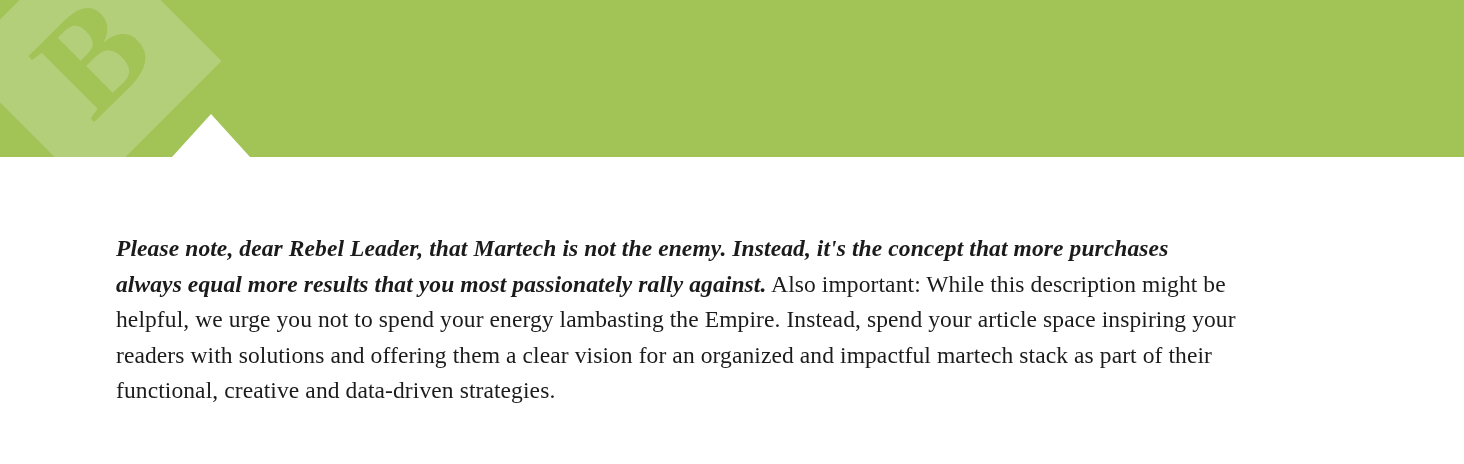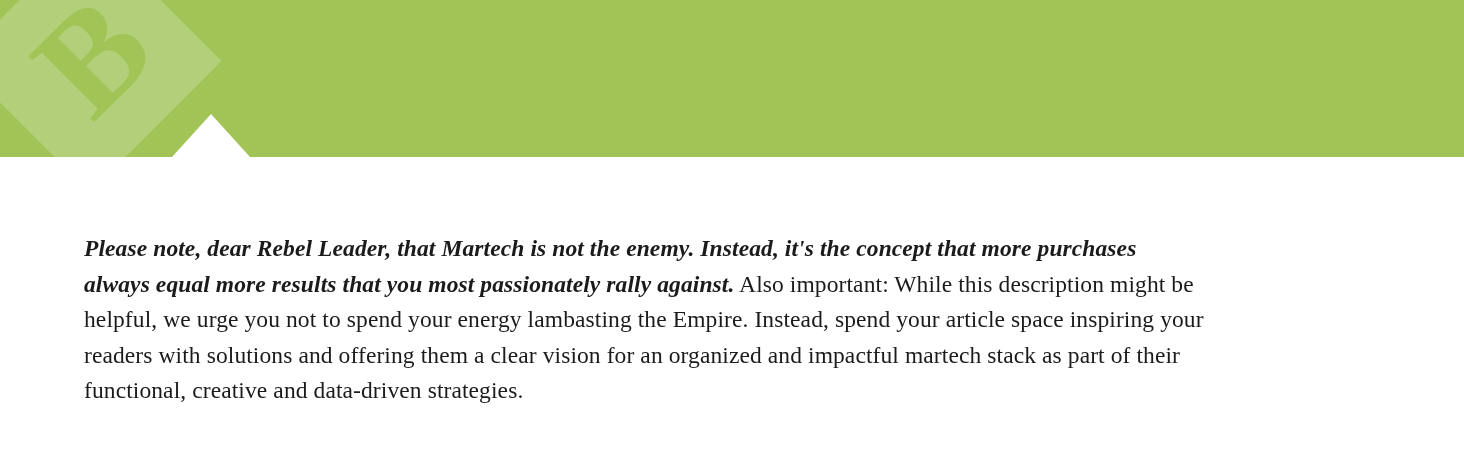--- a/index.html
+++ b/index.html
@@ -54,21 +54,21 @@
     bottom: 0;
     width: 0;
     height: 0;
     border-left: 39px solid transparent;
     border-right: 39px solid transparent;
     border-bottom: 43px solid var(--pointer);
   }
 
   
   .content{
-    padding: 74px 172px 0 84px;
+    padding: 74px 172px 0 116px;
   }
   .note{
     max-width: 1122px;
     font-size: 23.5px;
     line-height: 35.6px;
     letter-spacing: 0.1px;
   }
   .note .em{
     font-weight: bold;
     font-style: italic;

